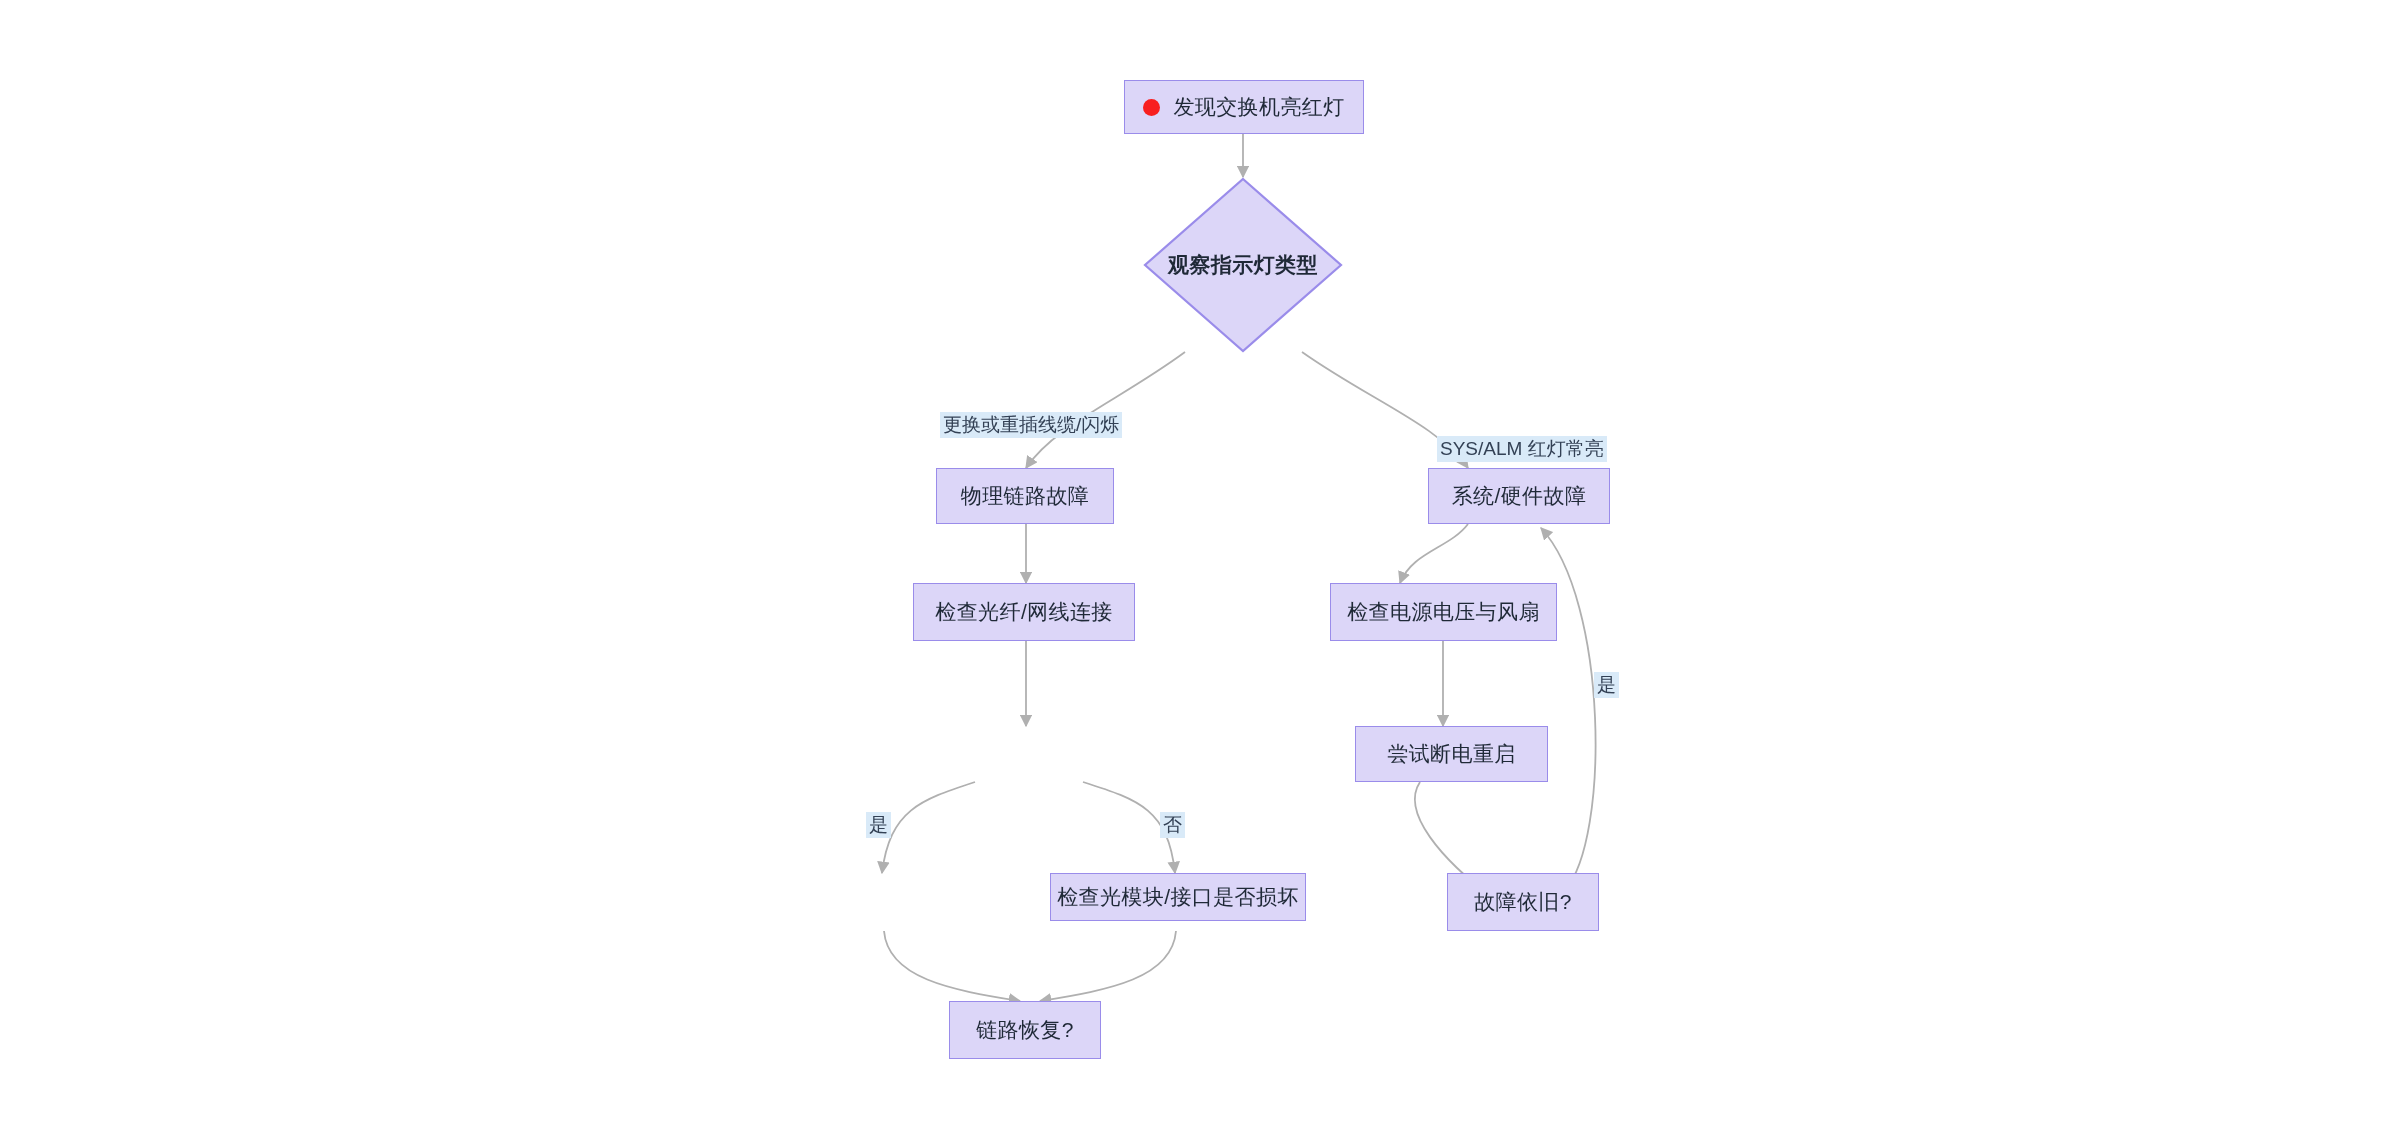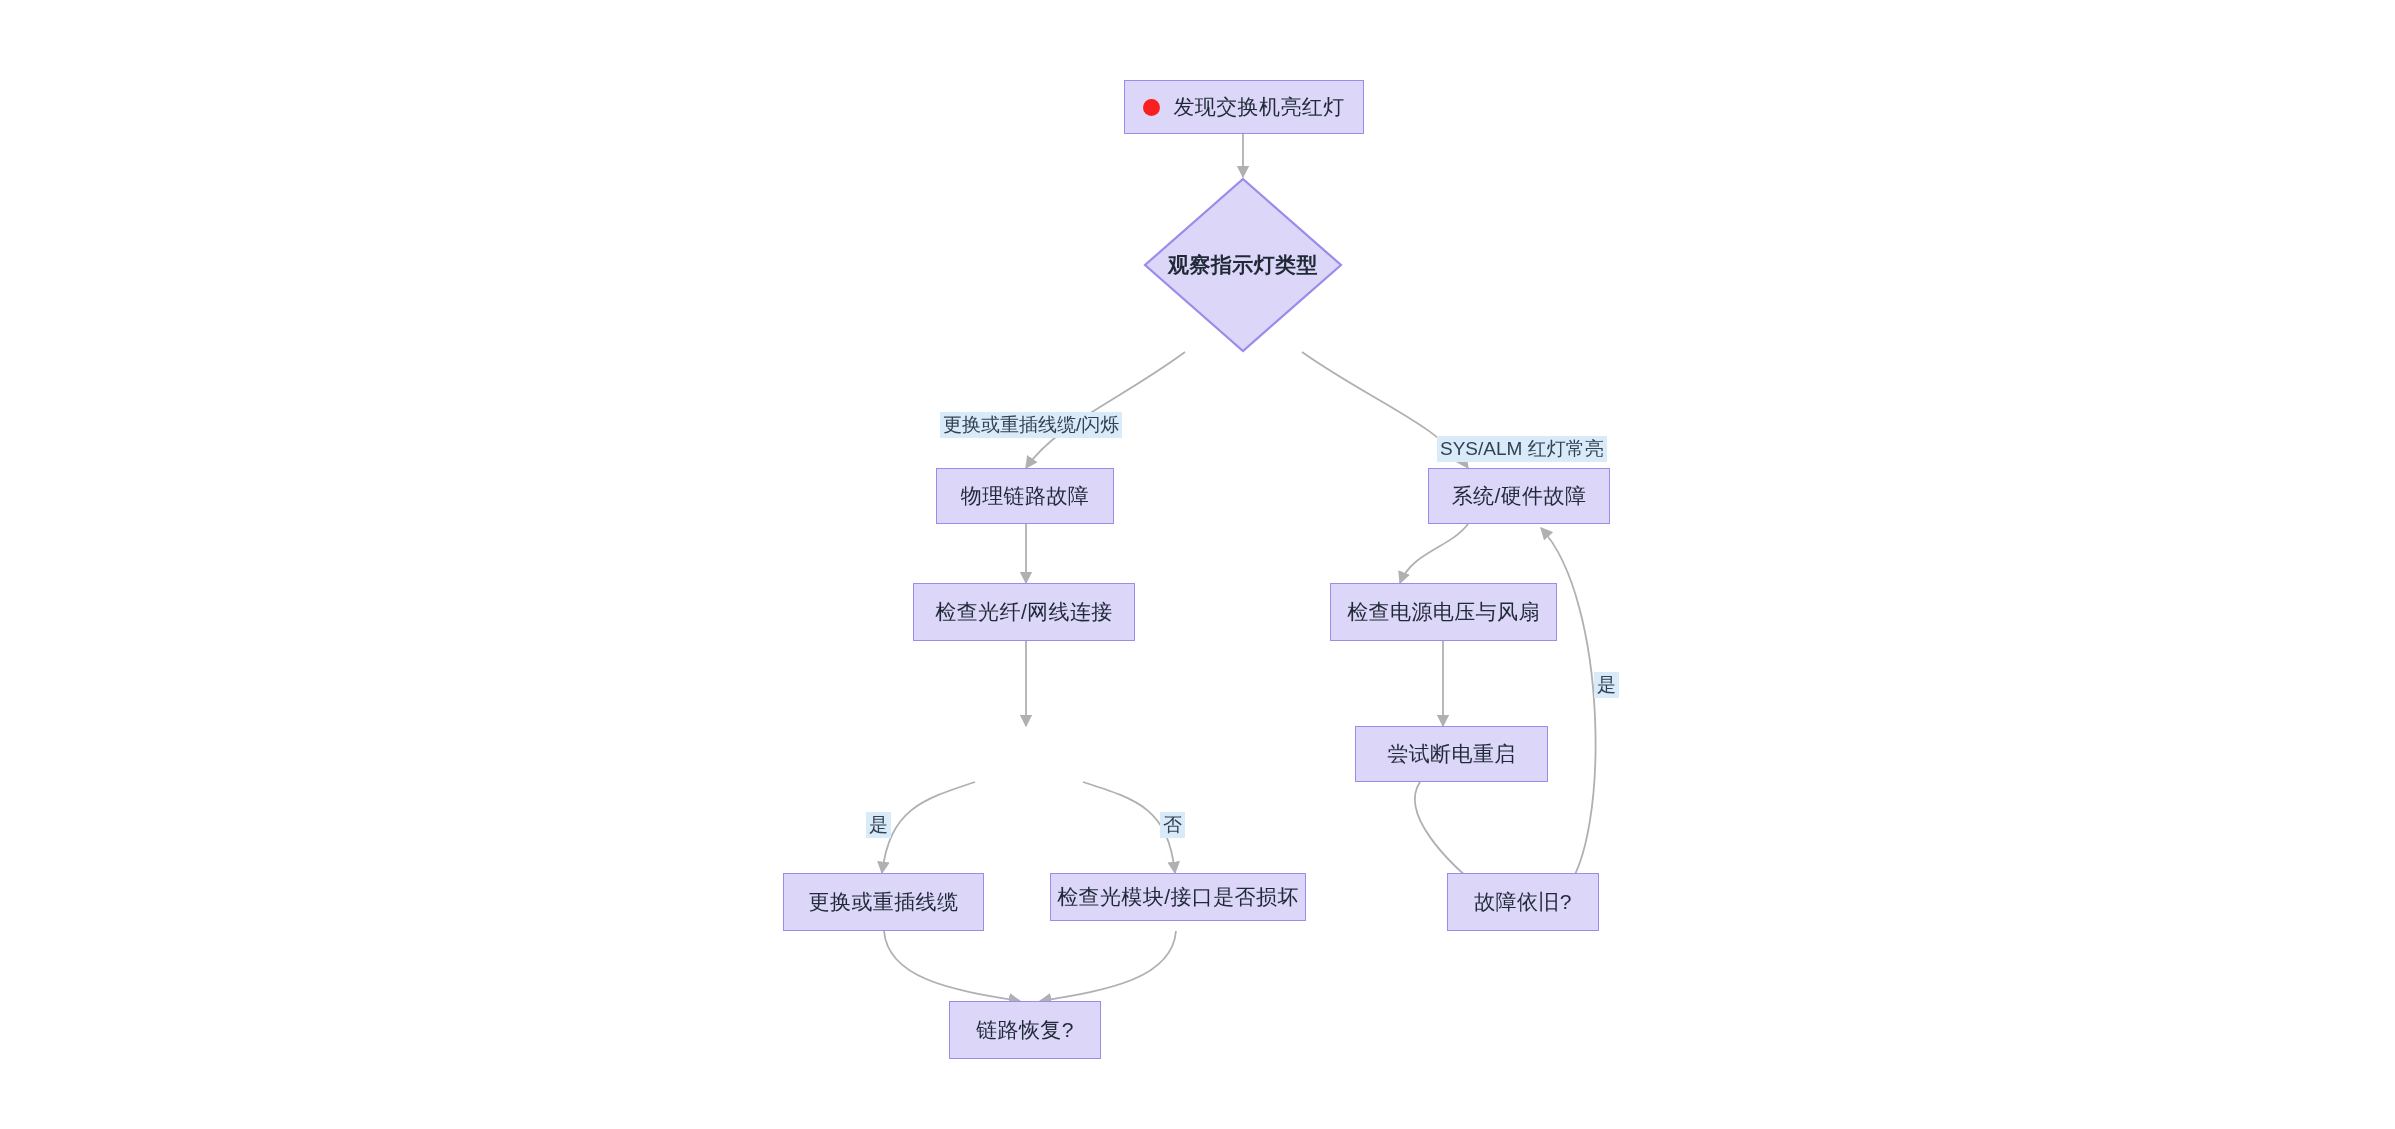--- a/index.html
+++ b/index.html
@@ -101,23 +101,20 @@
 
   <div class="node" style="left:1330px;top:583px;width:227px;height:58px;">
     <span>检查电源电压与风扇</span>
   </div>
 
 
   <div class="node" style="left:1355px;top:726px;width:193px;height:56px;">
     <span>尝试断电重启</span>
   </div>
 
-  <div class="node" style="left:783px;top:873px;width:201px;height:58px;">
-    <span>更换或重插线缆</span>
-  </div>
 
   <div class="node" style="left:1050px;top:873px;width:256px;height:48px;">
     <span>检查光模块/接口是否损坏</span>
   </div>
 
   <div class="node" style="left:1447px;top:873px;width:152px;height:58px;">
     <span>故障依旧?</span>
   </div>
 
   <div class="node" style="left:949px;top:1001px;width:152px;height:58px;">

